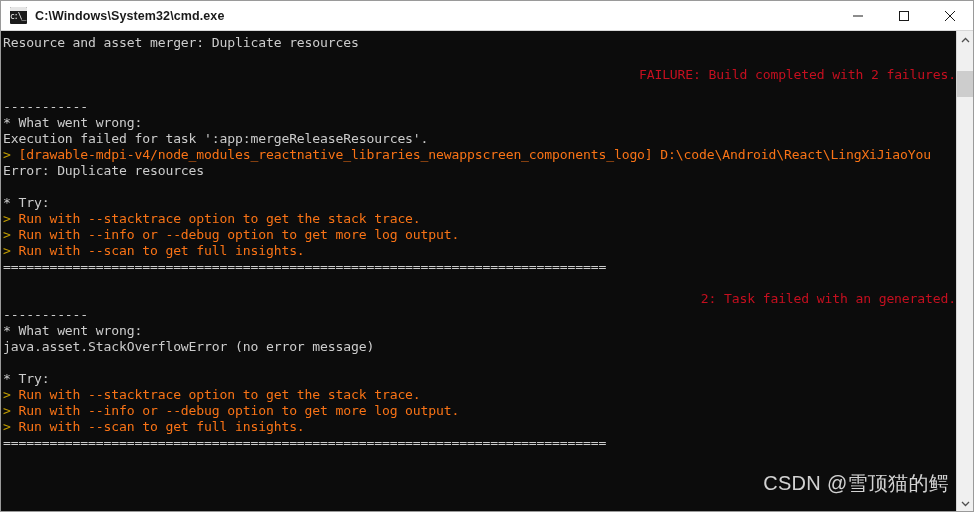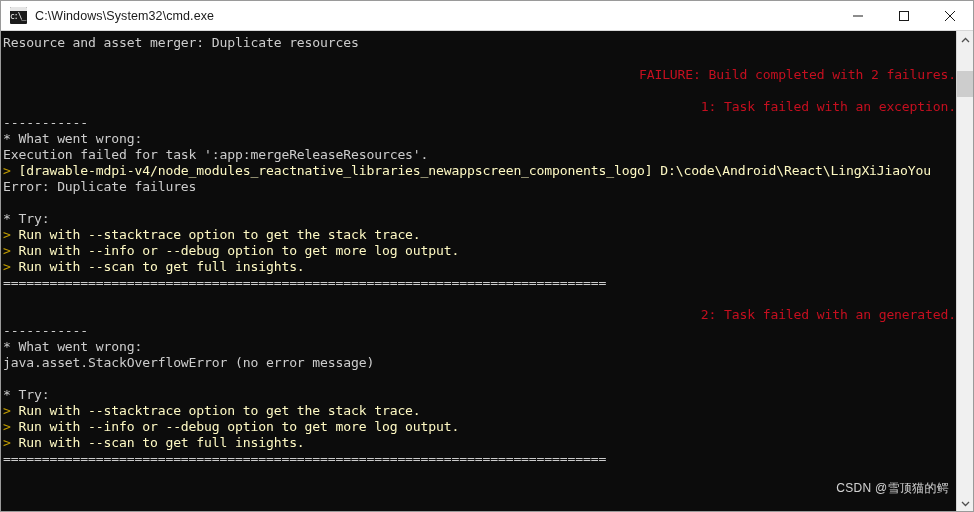--- a/index.html
+++ b/index.html
@@ -57,20 +57,21 @@
     line-height: 12px;
     text-align: left;
     letter-spacing: -1px;
   }
   #title-text {
     font-family: "Liberation Sans", sans-serif;
     font-size: 12.5px;
     color: #1a1a1a;
     white-space: nowrap;
     letter-spacing: 0.1px;
+    font-weight: bold;
   }
   #win-controls {
     margin-left: auto;
     display: flex;
     height: 30px;
   }
   .win-btn {
     width: 46px;
     height: 30px;
     display: flex;
@@ -102,21 +103,21 @@
     font-family: "DejaVu Sans Mono", monospace;
     font-size: 13.1px;
     line-height: 16px;
     height: 16px;
     color: #cccccc;
     white-space: pre;
     letter-spacing: -0.15px;
   }
   .line.red    { color: #c50f1f; text-align: right; }
   .line .prefix-yellow { color: #c19c00; }
-  .line .rest { color: #fef9c3; }
+  .line .rest { color: #f97316; }
   .line.blank { color: transparent; }
 
   
   #vscroll {
     flex: 0 0 auto;
     width: 17px;
     background: #f0f0f0;
     border-left: 1px solid #d6d6d6;
     position: relative;
     box-sizing: border-box;
@@ -144,21 +145,21 @@
     background: #cdcdcd;
     cursor: default;
   }
 
   
   #watermark {
     position: absolute;
     right: 24px;
     bottom: 14px;
     font-family: "Liberation Sans", sans-serif;
-    font-size: 12px;
+    font-size: 20px;
     color: #e3e3e3;
     opacity: 0.92;
     white-space: nowrap;
     pointer-events: none;
     letter-spacing: 0.3px;
   }
 </style>
 </head>
 <body>
 
@@ -190,26 +191,25 @@
       </button>
     </div>
   </div>
 
   <div id="console-area">
     <div id="console-text">
         <div class="line">Resource and asset merger: Duplicate resources</div>
         <div class="line blank">&nbsp;</div>
         <div class="line red">FAILURE: Build completed with 2 failures.</div>
         <div class="line blank">&nbsp;</div>
-        <div class="line red">1: Task failed with an exception.</div>
         <div class="line">-----------</div>
         <div class="line">* What went wrong:</div>
         <div class="line">Execution failed for task ':app:mergeReleaseResources'.</div>
         <div class="line"><span class="prefix-yellow">&gt; </span><span class="rest">[drawable-mdpi-v4/node_modules_reactnative_libraries_newappscreen_components_logo] D:\code\Android\React\LingXiJiaoYou</span></div>
-        <div class="line">Error: Duplicate failures</div>
+        <div class="line">Error: Duplicate resources</div>
         <div class="line blank">&nbsp;</div>
         <div class="line">* Try:</div>
         <div class="line"><span class="prefix-yellow">&gt; </span><span class="rest">Run with --stacktrace option to get the stack trace.</span></div>
         <div class="line"><span class="prefix-yellow">&gt; </span><span class="rest">Run with --info or --debug option to get more log output.</span></div>
         <div class="line"><span class="prefix-yellow">&gt; </span><span class="rest">Run with --scan to get full insights.</span></div>
         <div class="line">==============================================================================</div>
         <div class="line blank">&nbsp;</div>
         <div class="line red">2: Task failed with an generated.</div>
         <div class="line">-----------</div>
         <div class="line">* What went wrong:</div>

